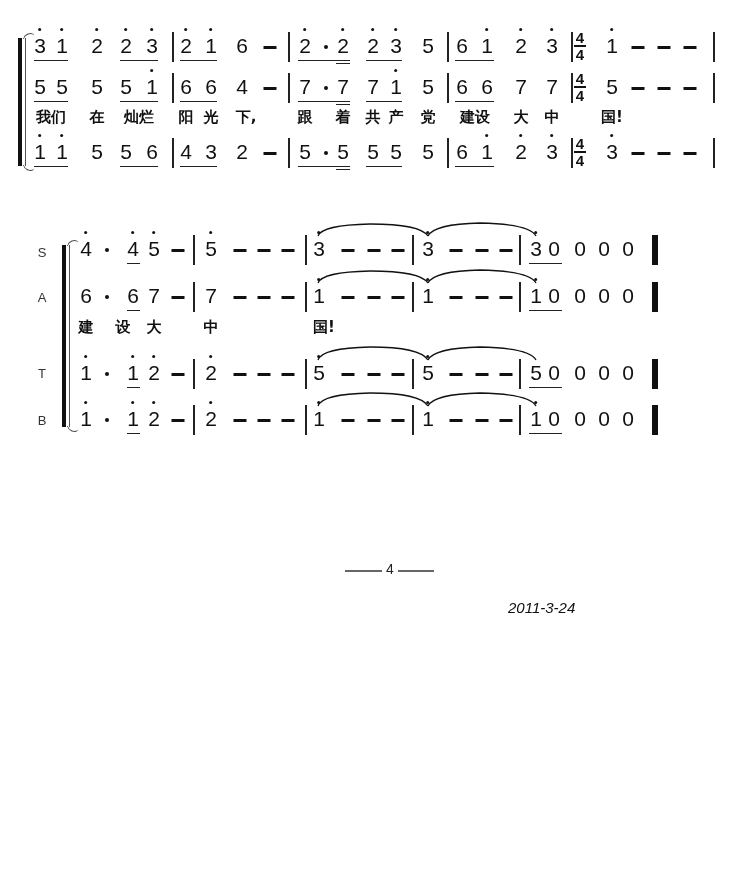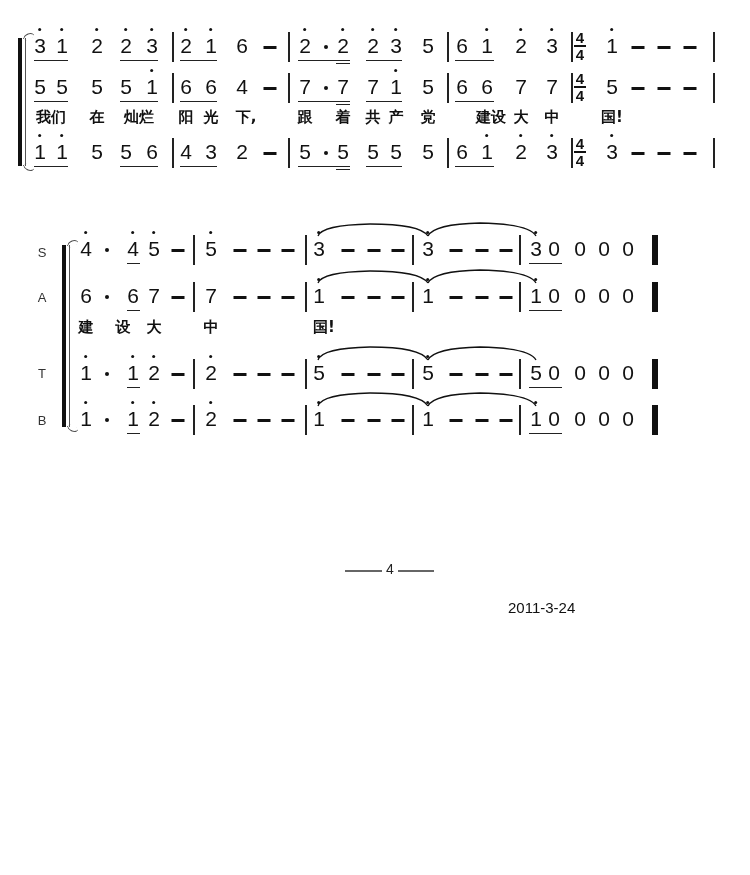--- a/index.html
+++ b/index.html
@@ -20,21 +20,21 @@
   .voice-label { position:absolute; font-size:13px; color:#333; transform:translateX(-50%); }
   .bracket { position:absolute; }
   .bracket .thick { position:absolute; left:0; top:0; width:4px; height:100%; background:#111; }
   .bracket .thin { position:absolute; left:7px; top:0; width:1px; height:100%; background:#555; }
   .bracket .hook-top { position:absolute; left:6px; top:-6px; width:8px; height:8px; border-top:1px solid #555; border-left:1px solid #555; border-radius:8px 0 0 0; transform:rotate(20deg); }
   .bracket .hook-bot { position:absolute; left:6px; bottom:-6px; width:8px; height:8px; border-bottom:1px solid #555; border-left:1px solid #555; border-radius:0 0 0 8px; transform:rotate(-20deg); }
   svg.ties { position:absolute; left:0; top:0; }
   .footer-num { position:absolute; left:390px; top:561px; transform:translateX(-50%); font-size:14px; color:#222; }
   .footer-line { position:absolute; top:570px; height:1.5px; background:#666; }
   .footer-note { position:absolute; left:220px; top:598px; font-size:15px; font-weight:bold; font-family:"DejaVu Sans", sans-serif; white-space:nowrap; }
-  .footer-date { position:absolute; left:508px; top:599px; font-size:15px; white-space:nowrap; }
+  .footer-date { position:absolute; left:508px; top:599px; font-size:15px; white-space:nowrap;font-style:italic; }
 </style>
 </head>
 <body>
 
 <div class="score">
 
   <div class="bracket" style="left:18px; top:38px; height:128px;">
     <div class="thick"></div>
       <div class="thin"></div>
       <div class="hook-top"></div>
@@ -135,21 +135,21 @@
       <div class="lyric" style="left: 97px; top: 108px;">在</div>
       <div class="lyric" style="left: 139px; top: 108px;">灿烂</div>
       <div class="lyric" style="left: 186px; top: 108px;">阳</div>
       <div class="lyric" style="left: 211px; top: 108px;">光</div>
       <div class="lyric" style="left: 246px; top: 108px;">下,</div>
       <div class="lyric" style="left: 305px; top: 108px;">跟</div>
       <div class="lyric" style="left: 343px; top: 108px;">着</div>
       <div class="lyric" style="left: 373px; top: 108px;">共</div>
       <div class="lyric" style="left: 396px; top: 108px;">产</div>
       <div class="lyric" style="left: 428px; top: 108px;">党</div>
-      <div class="lyric" style="left: 475px; top: 108px; margin-left: 16px;">建设</div>
+      <div class="lyric" style="left: 475px; top: 108px;">建设</div>
       <div class="lyric" style="left: 521px; top: 108px;">大</div>
       <div class="lyric" style="left: 552px; top: 108px;">中</div>
       <div class="lyric" style="left: 612px; top: 108px;">国!</div>
       <div class="bar" style="left: 172px; top: 32px; height: 30px;"></div>
       <div class="bar" style="left: 172px; top: 73px; height: 30px;"></div>
       <div class="bar" style="left: 172px; top: 138px; height: 30px;"></div>
       <div class="bar" style="left: 288px; top: 32px; height: 30px;"></div>
       <div class="bar" style="left: 288px; top: 73px; height: 30px;"></div>
       <div class="bar" style="left: 288px; top: 138px; height: 30px;"></div>
       <div class="bar" style="left: 447px; top: 32px; height: 30px;"></div>

